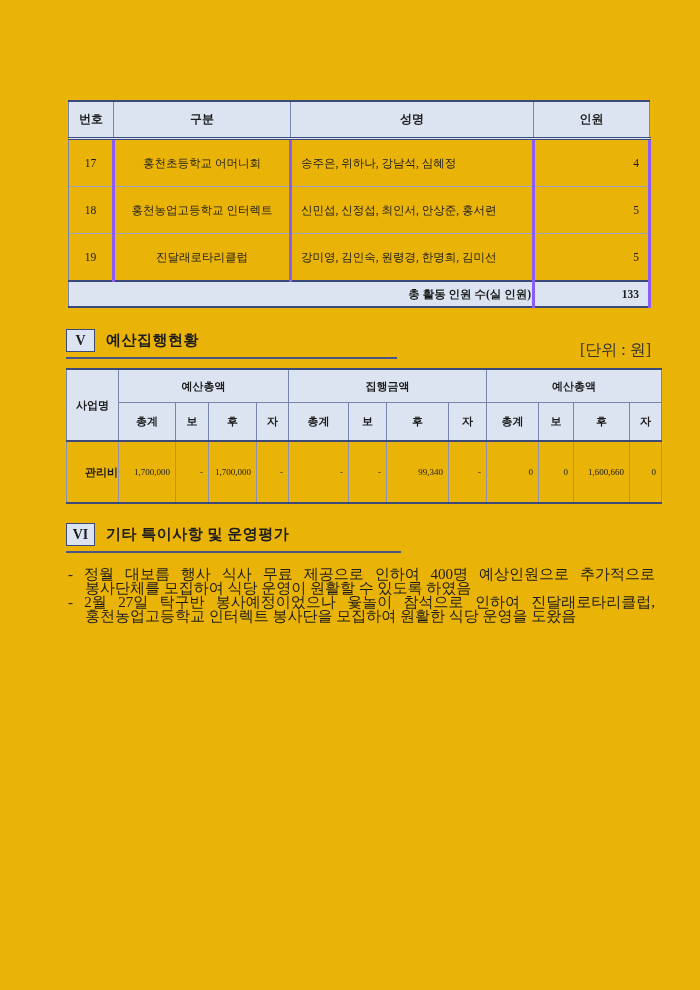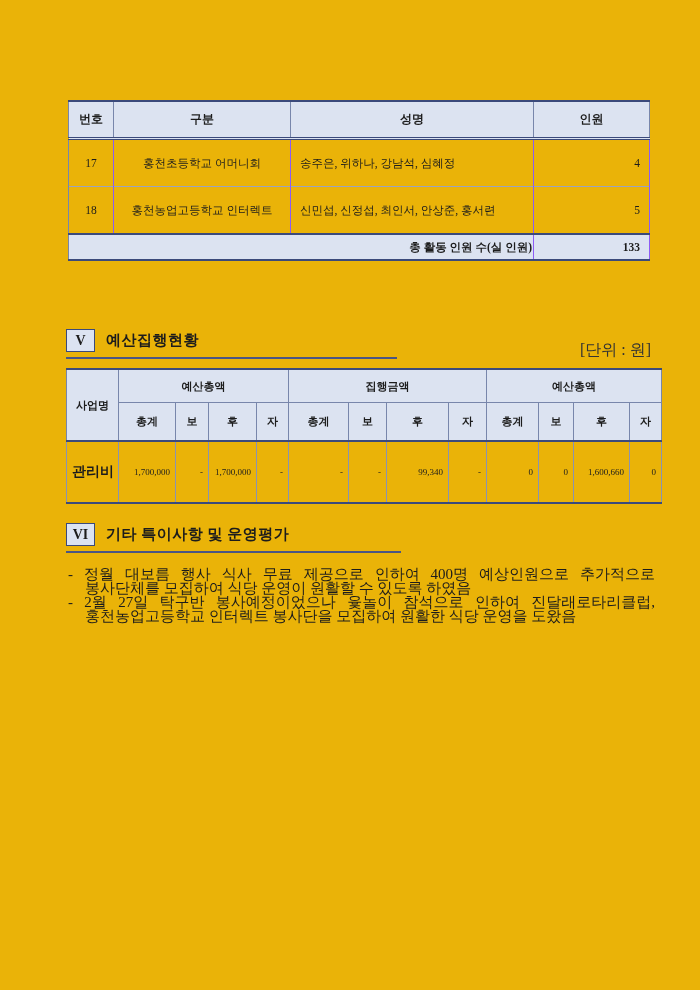--- a/index.html
+++ b/index.html
@@ -19,21 +19,21 @@
     border-left:1px solid #5c6a96;
     border-right:1px solid #5c6a96;
   }
   .act-table th {
     background:#dce3f1; font-weight:bold; font-size:12px;
     height:33px; border-bottom:3px double #3b4a7b;
     border-left:1px solid #7886ab; border-right:1px solid #7886ab;
   }
   .act-table td {
     height:44px; font-size:11.5px;
-    border-left:1px solid #7886ab; border-right:1px solid #8b5cf6;
+    border-left:1px solid #7886ab; border-right:3px solid #8b5cf6;
     border-top:1px solid #9aa3bf;
   }
   .act-table td.c-no   { text-align:center; }
   .act-table td.c-grp  { text-align:center; }
   .act-table td.c-nm   { text-align:left;  padding-left:9px; }
   .act-table td.c-cnt  { text-align:right; padding-right:9px; }
   .act-table tr.total td {
     background:#dce3f1; height:22px; font-weight:bold;
     border-top:2px solid #3b4a7b; font-size:11.5px;
   }
@@ -72,21 +72,21 @@
     border:1px solid #7886ab;
   }
   .budget-table tr.grp-row th { height:30px; }
   .budget-table tr.sub-row th { height:35px; border-bottom:2px solid #3b4a7b; }
   .budget-table th.proj-head { border-bottom:2px solid #3b4a7b; }
   .budget-table td {
     height:58px; font-size:9px; text-align:right; padding-right:5px;
     border:1px solid #8a93b2;
   }
   .budget-table td.proj-cell {
-    text-align:center; padding-right:0; font-size:14px; font-weight:bold;
+    padding-right:0; font-size:11px; font-weight:bold;
   }
 
   
   .notes {
     position:absolute; top:567px; left:68px; width:587px;
     font-size:15px; line-height:14px; text-align:justify;
     word-break:keep-all; color:#1c1c1c;
   }
   .notes p { margin:0; padding-left:17px; text-indent:-17px; }
 </style>
@@ -114,20 +114,26 @@
       <tr>
         <td class="c-no">17</td>
         <td class="c-grp">홍천초등학교 어머니회</td>
         <td class="c-nm">송주은, 위하나, 강남석, 심혜정</td>
         <td class="c-cnt">4</td>
       </tr>
       <tr>
         <td class="c-no">18</td>
         <td class="c-grp">홍천농업고등학교 인터렉트</td>
         <td class="c-nm">신민섭, 신정섭, 최인서, 안상준, 홍서련</td>
+        <td class="c-cnt">5</td>
+      </tr>
+      <tr>
+        <td class="c-no">19</td>
+        <td class="c-grp">진달래로타리클럽</td>
+        <td class="c-nm">강미영, 김인숙, 원령경, 한명희, 김미선</td>
         <td class="c-cnt">5</td>
       </tr>
       <tr class="total">
         <td class="t-label" colspan="3">총 활동 인원 수(실 인원)</td>
         <td class="c-cnt">133</td>
       </tr>
     </tbody>
   </table>
 
   <div class="section-head sec5">

